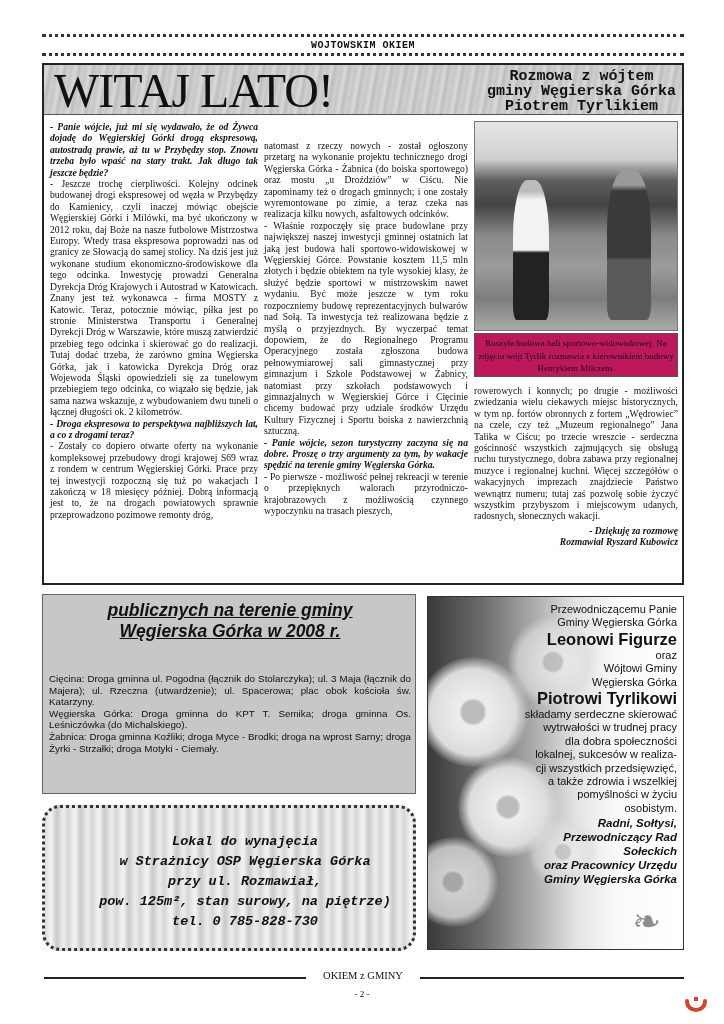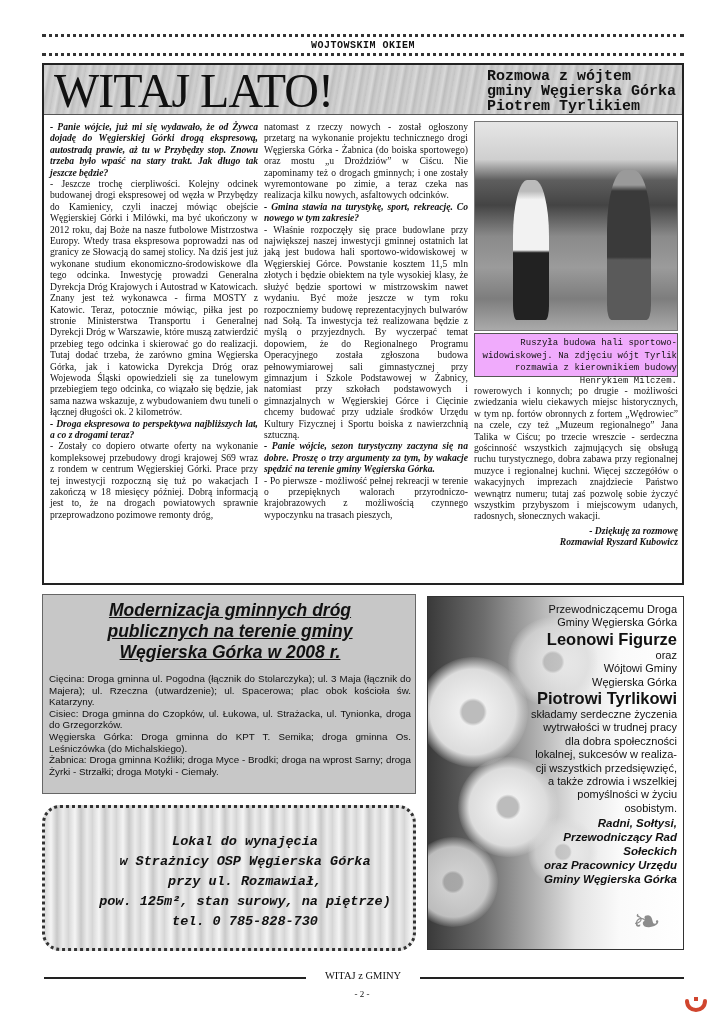--- a/index.html
+++ b/index.html
@@ -6,36 +6,36 @@
   html, body { width:724px; height:1024px; background:#fff; overflow:hidden; }
   body { position:relative; font-family:"Liberation Serif", serif; color:#111; }
 
   .dotted-line { position:absolute; left:42px; width:642px; height:0; border-top:3px dotted #333; }
   #section-header { position:absolute; left:42px; top:40px; width:642px; text-align:center; font-family:"Liberation Mono", monospace; font-size:10px; font-weight:bold; letter-spacing:0.5px; }
 
   #article { position:absolute; left:42px; top:63px; width:642px; height:522px; border:2px solid #222; }
   #banner { position:absolute; left:0; top:0; width:638px; height:50px; border-bottom:1px solid #555;
     background: repeating-linear-gradient(100deg, #c9c9c9 0px, #d9d9d9 4px, #bdbdbd 7px, #cfcfcf 11px, #c4c4c4 14px); }
   #banner-title { position:absolute; left:10px; top:-2px; font-family:"Liberation Serif", serif; font-size:48px; letter-spacing:-1px; color:#111; }
-  #banner-sub { position:absolute; right:6px; top:4px; text-align:left; font-family:"Liberation Mono", monospace; font-size:15px; font-weight:bold; line-height:15px; color:#111; }
+  #banner-sub { position:absolute; right:6px; top:4px; text-align:center; font-family:"Liberation Mono", monospace; font-size:15px; font-weight:bold; line-height:15px; color:#111; }
 
   .col { position:absolute; top:56px; font-size:9.6px; line-height:11.4px; text-align:justify; }
   .col p { margin:0; }
   .q { font-weight:bold; font-style:italic; }
   #col1 { left:6px; width:208px; }
-  #col2 { left:220px; width:204px; }
+  #col2 { left:220px; width:204px;margin-top:19px; }
   #col3 { left:430px; top:320px; width:204px; }
 
   #photo { position:absolute; left:430px; top:56px; width:204px; height:210px; border:1px solid #777;
     background: linear-gradient(180deg, #e6e6e6 0%, #cfcfcf 18%, #5e5e5e 28%, #444 40%, #8a8a8a 55%, #9b9b9b 70%, #7d7d7d 85%, #aaa 100%); overflow:hidden; }
   .person { position:absolute; border-radius:40% 40% 10% 10%; }
   #person-left { left:38px; top:58px; width:36px; height:140px; background:linear-gradient(180deg,#bbb 0%,#bbb 8%,#f2f2f2 14%,#f2f2f2 50%,#222 52%,#222 100%); }
   #person-right { left:132px; top:48px; width:44px; height:150px; background:linear-gradient(180deg,#9a9a9a 0%,#9a9a9a 10%,#3a3a3a 14%,#3a3a3a 58%,#5a5a5a 60%,#5a5a5a 100%); }
-  #caption { position:absolute; left:430px; top:268px; width:204px; height:44px; background:#f0abfc; border:1px solid #555;
-    font-family:Liberation Mono, monospace; font-size:9px; line-height:12.5px; text-align:right; padding-top:3px; }
+  #caption { position:absolute; left:430px; top:268px; width:204px; height:44px; background:#be185d; border:1px solid #555;
+    font-family:Liberation Serif, serif; font-size:9px; line-height:12.5px; text-align:center; padding-top:3px; }
 
   .signoff { text-align:right; font-weight:bold; font-style:italic; }
 
   #roads-box { position:absolute; left:42px; top:594px; width:374px; height:200px; background:#c7c7c7; border:1px solid #666; }
   #roads-title { position:absolute; left:0; top:5px; width:374px; text-align:center; font-family:"Liberation Sans", sans-serif; font-weight:bold; font-style:italic; text-decoration:underline; font-size:17.5px; line-height:21px; }
   #roads-body { position:absolute; left:6px; top:78px; width:362px; font-family:"Liberation Sans", sans-serif; font-size:9.8px; line-height:11.6px; text-align:justify; }
   #roads-body b { font-weight:normal; }
 
   #rent-box { position:absolute; left:42px; top:805px; width:374px; height:146px; border:3px dotted #333; border-radius:18px;
     background: repeating-linear-gradient(90deg, #dadada 0px, #f4f4f4 6px, #c9c9c9 12px, #ececec 18px, #d4d4d4 24px); }
@@ -74,48 +74,45 @@
 
   <div id="col1" class="col">
     <p class="q">- Panie wójcie, już mi się wydawało, że od Żywca dojadę do Węgierskiej Górki drogą ekspresową, autostradą prawie, aż tu w Przybędzy stop. Znowu trzeba było wpaść na stary trakt. Jak długo tak jeszcze będzie?</p>
     <p>- Jeszcze trochę cierpliwości. Kolejny odcinek budowanej drogi ekspresowej od węzła w Przybędzy do Kamienicy, czyli inaczej mówiąc obejście Węgierskiej Górki i Milówki, ma być ukończony w 2012 roku, daj Boże na nasze futbolowe Mistrzostwa Europy. Wtedy trasa ekspresowa poprowadzi nas od granicy ze Słowacją do samej stolicy. Na dziś jest już wykonane studium ekonomiczno-środowiskowe dla tego odcinka. Inwestycję prowadzi Generalna Dyrekcja Dróg Krajowych i Autostrad w Katowicach. Znany jest też wykonawca - firma MOSTY z Katowic. Teraz, potocznie mówiąc, piłka jest po stronie Ministerstwa Transportu i Generalnej Dyrekcji Dróg w Warszawie, które muszą zatwierdzić przebieg tego odcinka i skierować go do realizacji. Tutaj dodać trzeba, że zarówno gmina Węgierska Górka, jak i katowicka Dyrekcja Dróg oraz Wojewoda Śląski opowiedzieli się za tunelowym przebiegiem tego odcinka, co wiązało się będzie, jak sama nazwa wskazuje, z wybudowaniem dwu tuneli o łącznej długości ok. 2 kilometrów.</p>
     <p class="q">- Droga ekspresowa to perspektywa najbliższych lat, a co z drogami teraz?</p>
     <p>- Zostały co dopiero otwarte oferty na wykonanie kompleksowej przebudowy drogi krajowej S69 wraz z rondem w centrum Węgierskiej Górki. Prace przy tej inwestycji rozpoczną się tuż po wakacjach I zakończą w 18 miesięcy później. Dobrą informacją jest to, że na drogach powiatowych sprawnie przeprowadzono pozimowe remonty dróg,</p>
   </div>
 
   <div id="col2" class="col">
     <p>natomast z rzeczy nowych - został ogłoszony przetarg na wykonanie projektu technicznego drogi Węgierska Górka - Żabnica (do boiska sportowego) oraz mostu „u Droździów” w Ciścu. Nie zapominamy też o drogach gminnych; i one zostały wyremontowane po zimie, a teraz czeka nas realizacja kilku nowych, asfaltowych odcinków.</p>
-    <p class="q">- Gmina stawia na turystykę, sport, rekreację. Co nowego w tym zakresie?</p>
     <p>- Właśnie rozpoczęły się prace budowlane przy największej naszej inwestycji gminnej ostatnich lat jaką jest budowa hali sportowo-widowiskowej w Węgierskiej Górce. Powstanie kosztem 11,5 mln złotych i będzie obiektem na tyle wysokiej klasy, że służyć będzie sportowi w mistrzowskim nawet wydaniu. Być może jeszcze w tym roku rozpoczniemy budowę reprezentacyjnych bulwarów nad Sołą. Ta inwestycja też realizowana będzie z myślą o przyjezdnych. By wyczerpać temat dopowiem, że do Regionalnego Programu Operacyjnego została zgłoszona budowa pełnowymiarowej sali gimnastycznej przy gimnazjum i Szkole Podstawowej w Żabnicy, natomiast przy szkołach podstawowych i gimnazjalnych w Węgierskiej Górce i Cięcinie chcemy budować przy udziale środków Urzędu Kultury Fizycznej i Sportu boiska z nawierzchnią sztuczną.</p>
     <p class="q">- Panie wójcie, sezon turystyczny zaczyna się na dobre. Proszę o trzy argumenty za tym, by wakacje spędzić na terenie gminy Węgierska Górka.</p>
     <p>- Po pierwsze - możliwość pełnej rekreacji w terenie o przepięknych walorach przyrodniczo-krajobrazowych z możliwością czynnego wypoczynku na trasach pieszych,</p>
   </div>
 
   <div id="photo">
     <div id="person-left" class="person"></div>
     <div id="person-right" class="person"></div>
   </div>
   <div id="caption">Ruszyła budowa hali sportowo-widowiskowej. Na zdjęciu wójt Tyrlik rozmawia z kierownikiem budowy Henrykiem Milczem.</div>
 
   <div id="col3" class="col">
     <p>rowerowych i konnych; po drugie - możliwości zwiedzania wielu ciekawych miejsc historycznych, w tym np. fortów obronnych z fortem „Wędrowiec” na czele, czy też „Muzeum regionalnego” Jana Talika w Ciścu; po trzecie wreszcie - serdeczna gościnność wszystkich zajmujących się obsługą ruchu turystycznego, dobra zabawa przy regionalnej muzyce i regionalnej kuchni. Więcej szczegółów o wakacyjnych imprezach znajdziecie Państwo wewnątrz numeru; tutaj zaś pozwolę sobie życzyć wszystkim przybyszom i miejscowym udanych, radosnych, słonecznych wakacji.</p>
     <p class="signoff" style="margin-top:3px;">- Dziękuję za rozmowę</p>
     <p class="signoff">Rozmawiał Ryszard Kubowicz</p>
   </div>
 </div>
 
 <div id="roads-box">
   <div id="roads-title">
-    <div>Modernizacja gminnych dróg</div>
     <div>publicznych na terenie gminy</div>
     <div>Węgierska Górka w 2008 r.</div>
   </div>
   <div id="roads-body">
     <div><b>Cięcina:</b><span> Droga gminna ul. Pogodna (łącznik do Stolarczyka); ul. 3 Maja (łącznik do Majera); ul. Rzeczna (utwardzenie); ul. Spacerowa; plac obok kościoła św. Katarzyny.</span></div>
-    <div><b>Cisiec:</b><span> Droga gminna do Czopków, ul. Łukowa, ul. Strażacka, ul. Tynionka, droga do Grzegorzków.</span></div>
     <div><b>Węgierska Górka:</b><span> Droga gminna do KPT T. Semika; droga gminna Os. Leśniczówka (do Michalskiego).</span></div>
     <div><b>Żabnica:</b><span> Droga gminna Koźliki; droga Myce - Brodki; droga na wprost Sarny; droga Żyrki - Strzałki;  droga Motyki - Ciemały.</span></div>
   </div>
 </div>
 
 <div id="rent-box">
   <div id="rent-text">
     <div>Lokal do wynajęcia</div>
     <div>w Strażnicy OSP Węgierska Górka</div>
     <div>przy ul. Rozmawiał,</div>
@@ -124,47 +121,47 @@
   </div>
 </div>
 
 <div id="greet-box">
   <div class="flower" style="left:-10px;top:60px;width:110px;height:110px;"></div>
   <div class="flower" style="left:80px;top:20px;width:90px;height:90px;opacity:.7;"></div>
   <div class="flower" style="left:30px;top:160px;width:100px;height:100px;"></div>
   <div class="flower" style="left:-20px;top:240px;width:90px;height:90px;opacity:.8;"></div>
   <div class="flower" style="left:100px;top:220px;width:70px;height:70px;opacity:.6;"></div>
   <div id="greet-text">
-    <div>Przewodniczącemu Droga</div>
+    <div>Przewodniczącemu Panie</div>
     <div>Gminy Węgierska Górka</div>
     <div class="big">Leonowi Figurze</div>
     <div>oraz</div>
     <div>Wójtowi Gminy</div>
     <div>Węgierska Górka</div>
     <div class="big">Piotrowi Tyrlikowi</div>
-    <div>składamy serdeczne życzenia</div>
+    <div>składamy serdeczne skierować</div>
     <div>wytrwałości w trudnej pracy</div>
     <div>dla dobra społeczności</div>
     <div>lokalnej, sukcesów w realiza-</div>
     <div>cji wszystkich przedsięwzięć,</div>
     <div>a także zdrowia i wszelkiej</div>
     <div>pomyślności w życiu</div>
     <div>osobistym.</div>
     <div class="sign">
       <div>Radni, Sołtysi,</div>
       <div>Przewodniczący Rad</div>
       <div>Sołeckich</div>
       <div>oraz Pracownicy Urzędu</div>
       <div>Gminy Węgierska Górka</div>
     </div>
   </div>
   <div id="ornament">❧</div>
 </div>
 
 <div id="footer-rule-l"></div>
-<div id="footer-title">WITAJ z GMINY</div>
+<div id="footer-title">OKIEM z GMINY</div>
 <div id="footer-rule-r"></div>
 <div id="page-number">- 2 -</div>
 
 <svg id="corner-logo" viewBox="0 0 24 24">
   <path d="M3 8 C3 20, 21 20, 21 8" fill="none" stroke="#d0452e" stroke-width="4" stroke-linecap="round"></path>
   <rect x="10" y="4" width="4" height="4" fill="#d0452e"></rect>
 </svg>
 
 </body></html>

